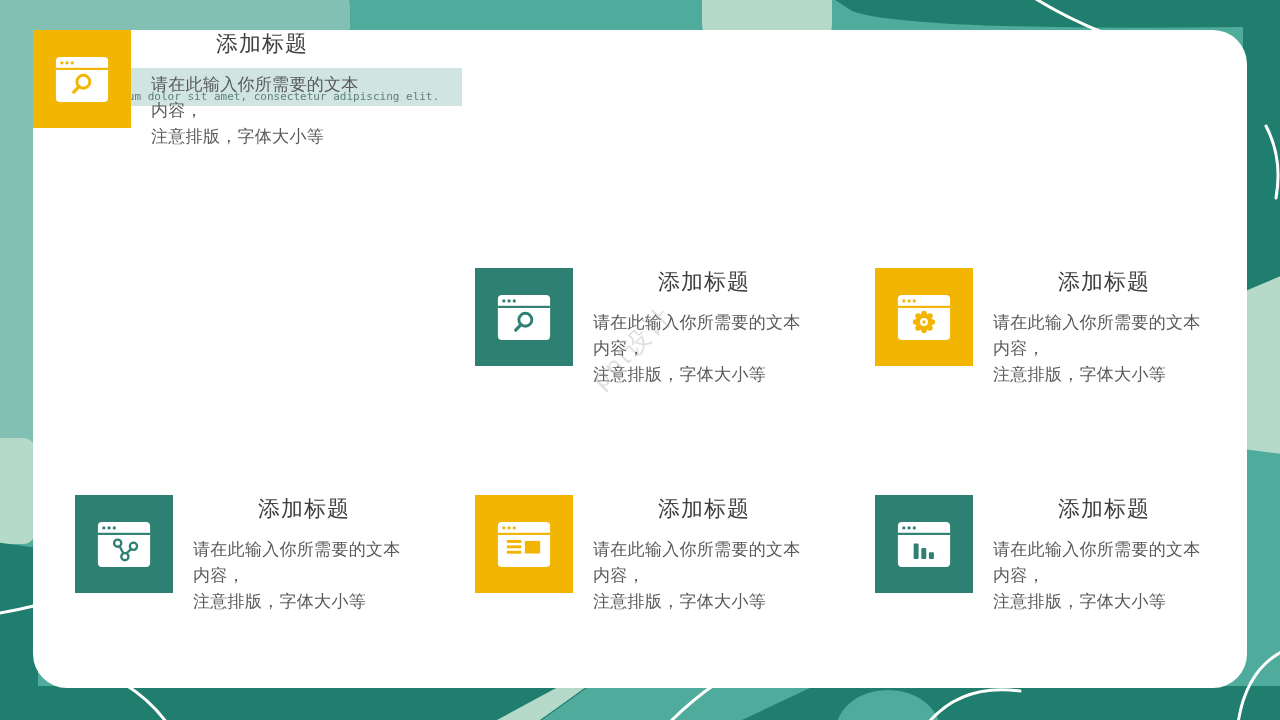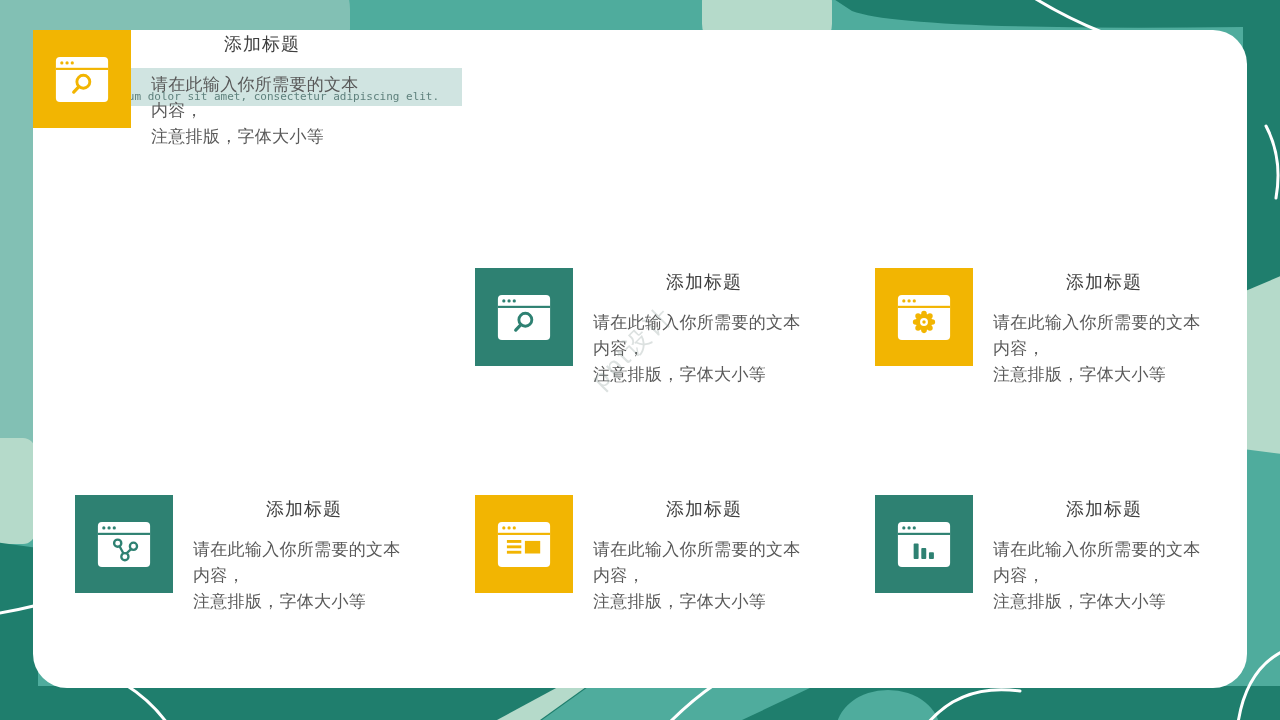--- a/index.html
+++ b/index.html
@@ -40,21 +40,21 @@
   .feature-item:nth-of-type(4){left:42px;top:465px;}
   .feature-item:nth-of-type(5){left:442px;top:465px;}
   .feature-item:nth-of-type(6){left:842px;top:465px;}
 
   .icon-box{
     width:98px;height:98px;flex:0 0 98px;
     display:flex;align-items:center;justify-content:center;
   }
   .feature-text{margin-left:20px;width:222px;}
   .feature-title{
-    margin:2px 0 0 0;font-size:18px;line-height:24px;font-weight:400;
+    margin:2px 0 0 0;font-size:22px;line-height:24px;font-weight:400;
     color:#3F3F3F;text-align:center;letter-spacing:1px;
   }
   .feature-body{
     margin:16px 0 0 0;font-size:17px;line-height:26px;color:var(--body-text,#595959);
     letter-spacing:0.3px;text-align:left;
   }
 
   
   .watermark{
     position:absolute;left:548px;top:300px;

